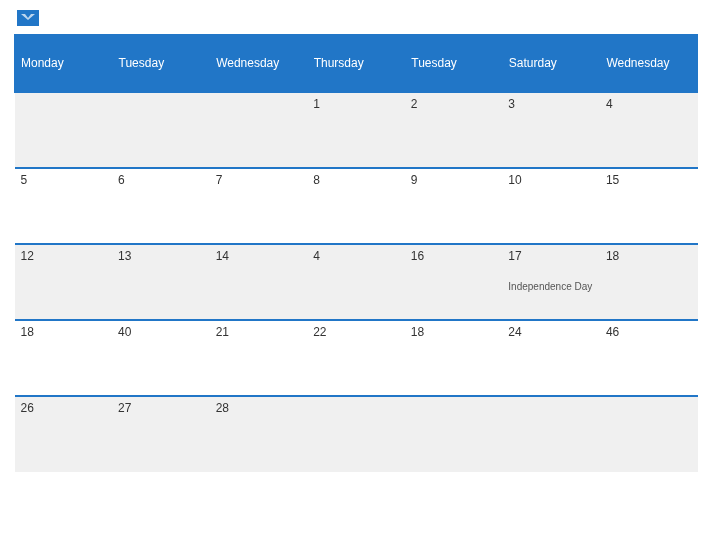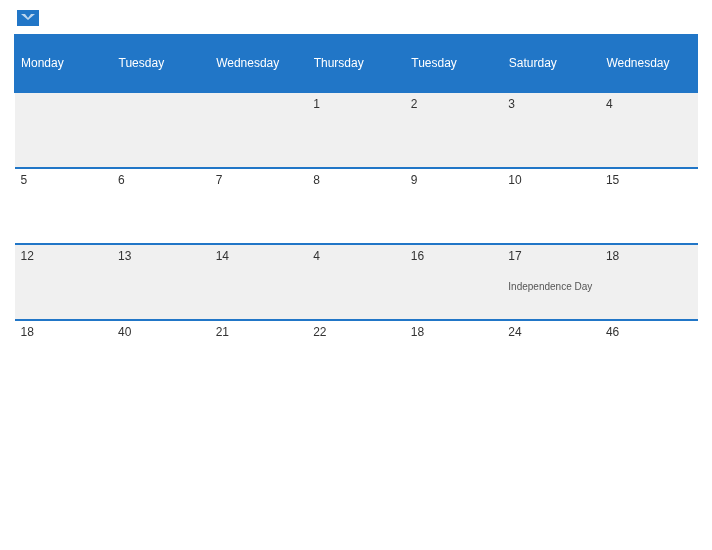--- a/index.html
+++ b/index.html
@@ -214,15 +214,30 @@
           <td>
             <span class="day-num">18</span>
           </td>
           <td>
             <span class="day-num">24</span>
           </td>
           <td>
             <span class="day-num">46</span>
           </td>
         </tr>
+        <tr>
+          <td>
+            <span class="day-num">26</span>
+          </td>
+          <td>
+            <span class="day-num">27</span>
+          </td>
+          <td>
+            <span class="day-num">28</span>
+          </td>
+          <td></td>
+          <td></td>
+          <td></td>
+          <td></td>
+        </tr>
       </tbody>
   </table>
 </div>
 
 </body></html>

